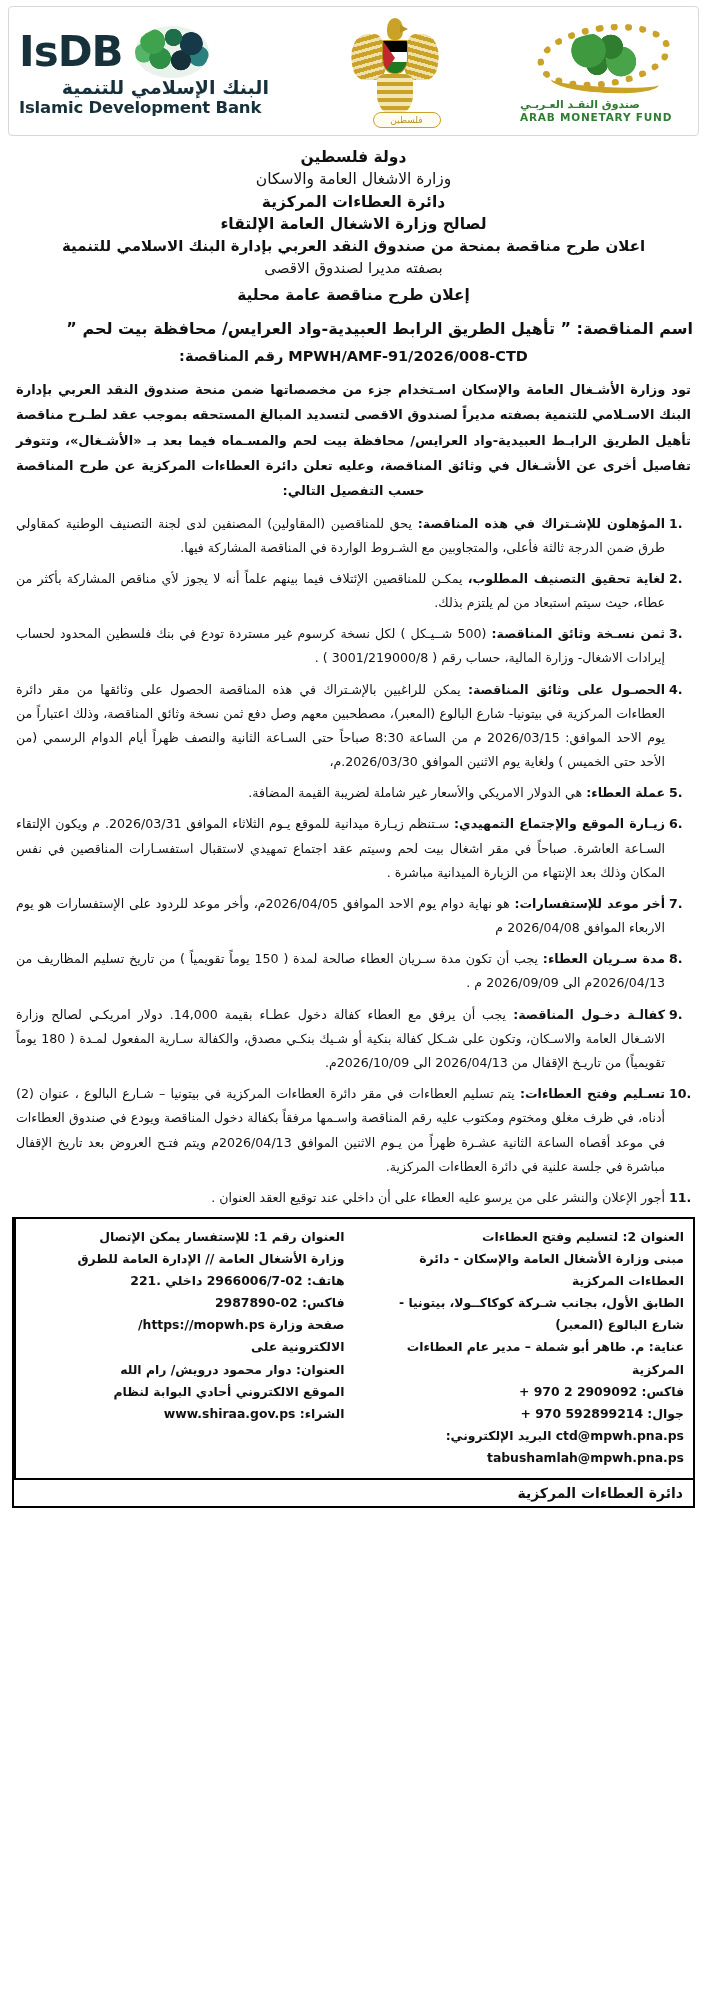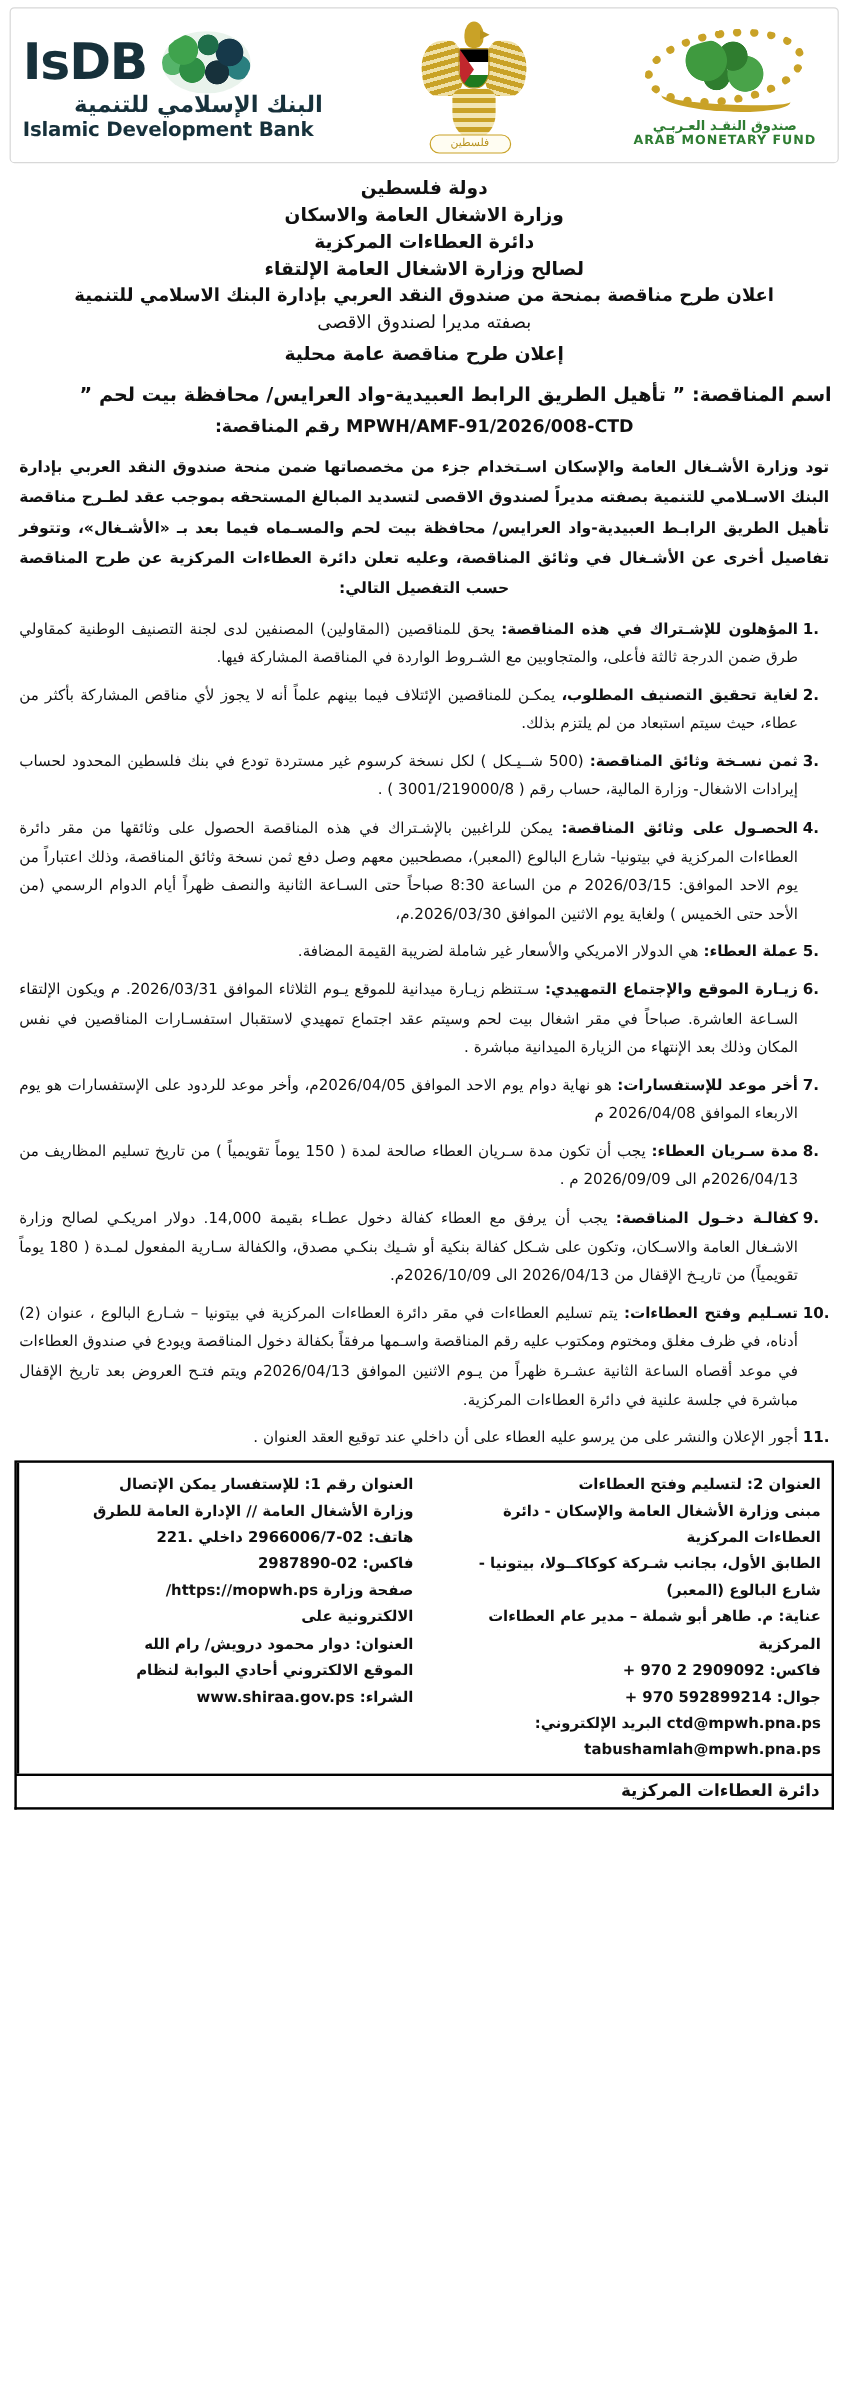--- a/index.html
+++ b/index.html
@@ -34,21 +34,21 @@
     display: flex;
     align-items: center;
     justify-content: space-between;
     padding: 4px 10px;
     background: #fff;
   }
 
   
   .amf-logo {
     width: 168px;
-    text-align: center;
+    text-align: left;
     flex: 0 0 auto;
   }
   .amf-mark {
     position: relative;
     width: 150px;
     height: 78px;
     margin: 0 auto;
   }
   .amf-ring {
     position: absolute;
@@ -145,21 +145,21 @@
   }
   .tail {
     position: absolute;
     left: 30px; top: 62px;
     width: 36px; height: 42px;
     background: repeating-linear-gradient(180deg, #c9a227 0 4px, #f2e6b4 4px 8px);
     border-radius: 8px 8px 50% 50%;
   }
   .scroll {
     position: absolute;
-    left: 11px; top: 100px;
+    left: 26px; top: 100px;
     width: 68px; height: 16px;
     border: 1px solid #c9a227;
     border-radius: 8px;
     color: #b8931f;
     font-size: 9px;
     text-align: center;
     line-height: 14px;
     background: #fffdf2;
   }
 
@@ -215,21 +215,21 @@
     margin-top: 0px;
   }
 
   
   .heading {
     text-align: center;
     margin: 10px 26px 0 26px;
     line-height: 1.45;
   }
   .heading .l1 { font-size: 15.5px; font-weight: bold; }
-  .heading .l2 { font-size: 15.5px; font-weight: bold; }
+  .heading .l2 { font-size: 15.5px; font-weight: normal; }
   .heading .l3 { font-size: 15.5px; font-weight: bold; }
   .heading .l4 { font-size: 15.5px; font-weight: bold; }
   .heading .l5 { font-size: 15px; font-weight: bold; }
   .heading .l6 { font-size: 15px; font-weight: normal; }
   .heading .l7 {
     font-size: 15.5px;
     font-weight: bold;
     margin-top: 5px;
     letter-spacing: -0.3px;
   }

